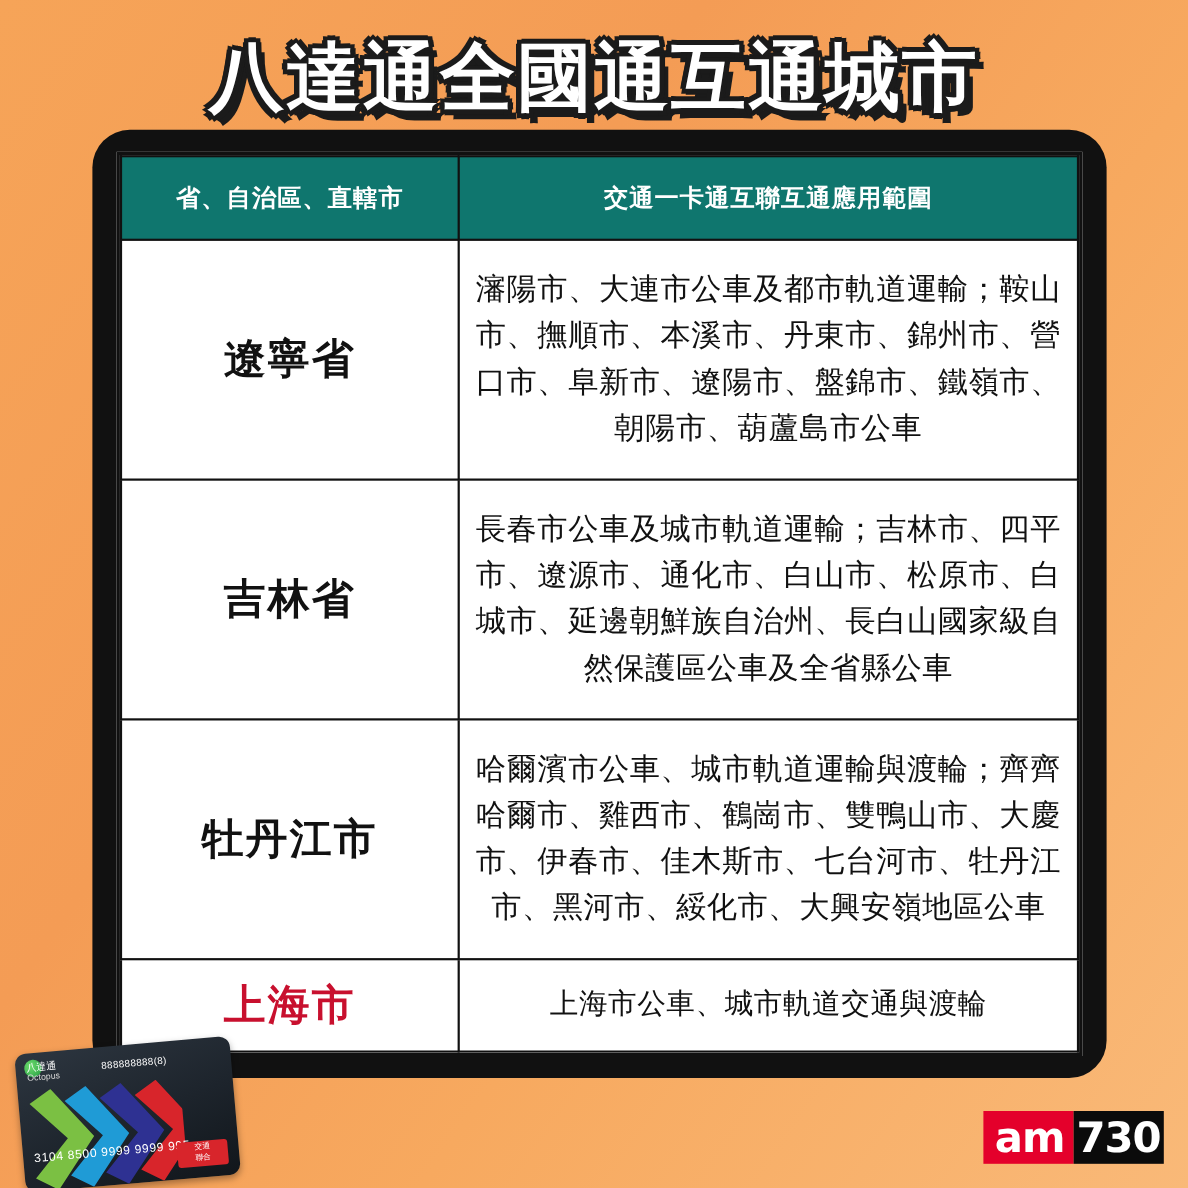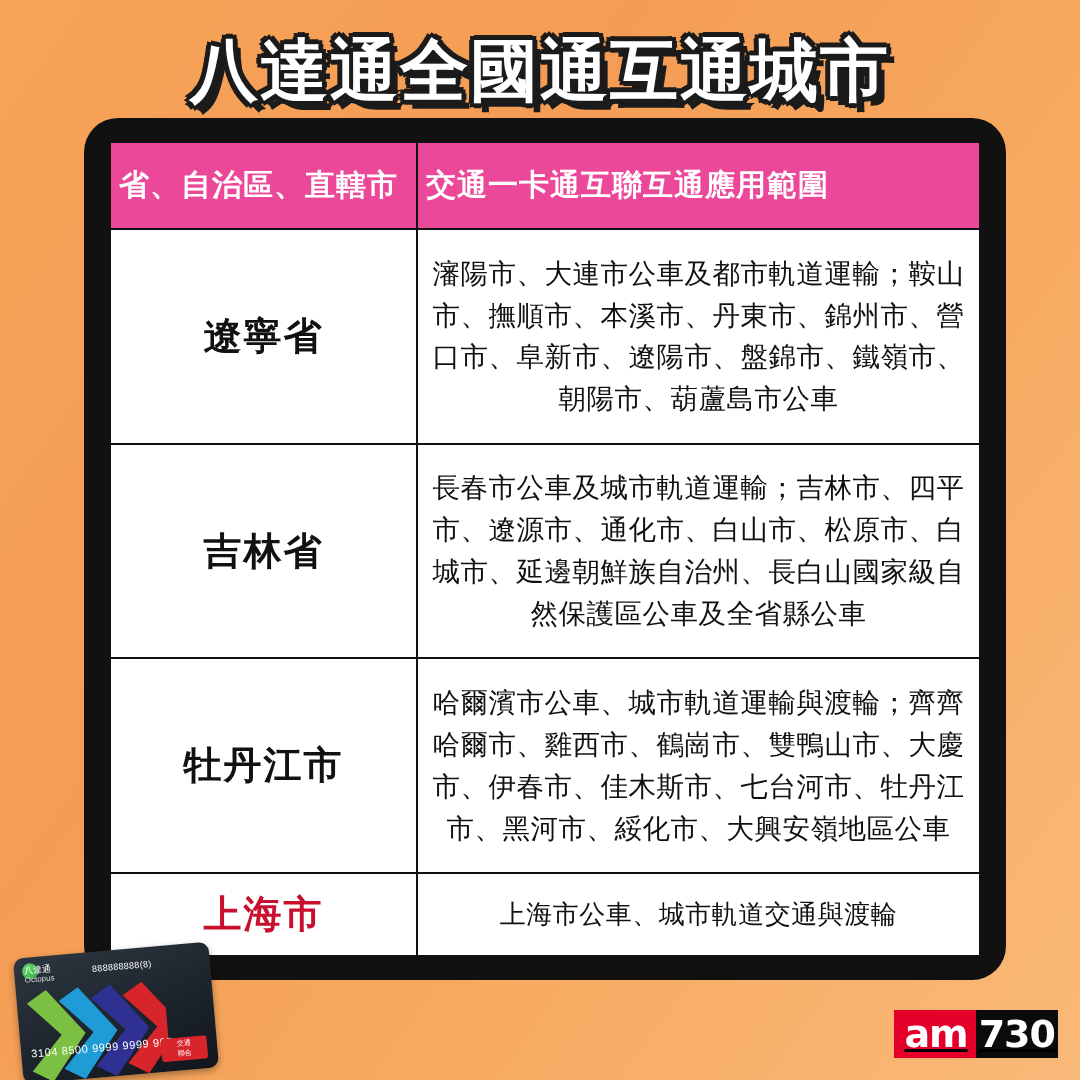--- a/index.html
+++ b/index.html
@@ -78,29 +78,29 @@
   table.tbl {
     border-collapse: collapse;
     width: 100%;
     height: 100%;
     table-layout: fixed;
   }
   table.tbl col.c1 { width: 307px; }
   table.tbl col.c2 { width: auto; }
 
   table.tbl th {
-    background: #ec4899;
+    background: #0f766e;
     color: #FFFFFF;
     font-family: "DejaVu Sans", sans-serif;
     font-weight: bold;
-    font-size: 30px;
+    font-size: 22px;
     letter-spacing: 1px;
     border: 2px solid #111111;
     padding: 22px 8px;
-    text-align: left;
+    text-align: center;
     vertical-align: middle;
   }
 
   table.tbl td {
     border: 2px solid #111111;
     vertical-align: middle;
     padding: 10px 14px;
     font-family: "DejaVu Sans", sans-serif;
   }
 
@@ -204,21 +204,20 @@
   
   #am730 {
     position: absolute;
     right: 22px;
     bottom: 22px;
     display: flex;
     align-items: stretch;
     height: 48px;
     z-index: 7;
     font-family: "DejaVu Sans", sans-serif;
-    text-decoration: underline;
   }
   #am730 .am {
     background: #E4002B;
     color: #FFFFFF;
     font-size: 38px;
     font-weight: bold;
     line-height: 48px;
     padding: 0 8px 0 10px;
     letter-spacing: -1px;
   }

